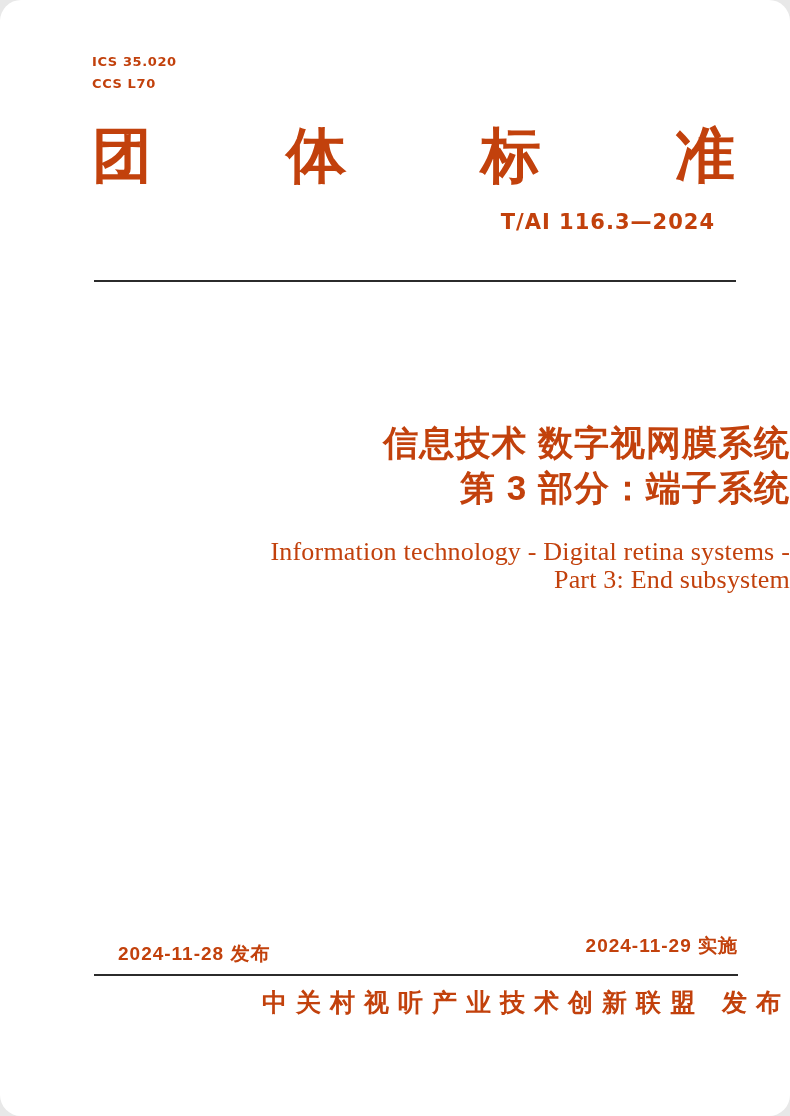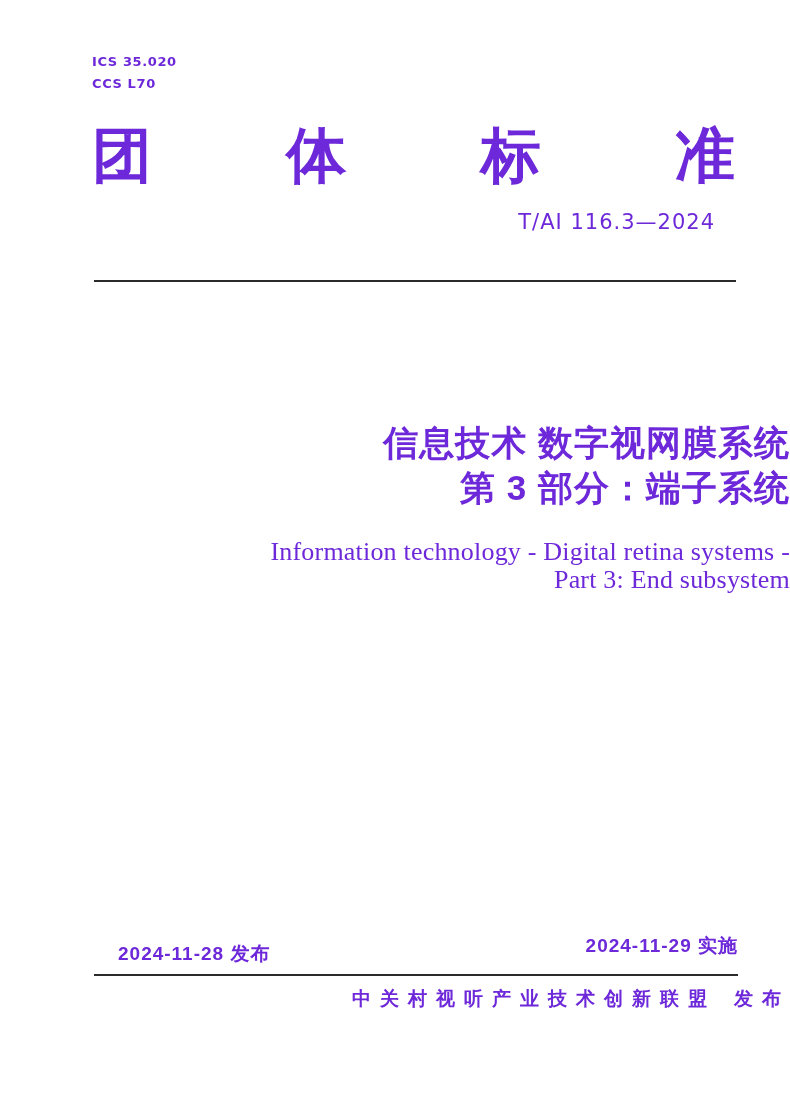--- a/index.html
+++ b/index.html
@@ -2,23 +2,24 @@
 <html><head>
 <meta charset="utf-8">
 <style>
   html, body { margin: 0; padding: 0; background: #e8e8e8; }
   .page {
     position: relative;
     width: 790px;
     height: 1116px;
     margin: 0 auto;
     background: #ffffff;
-    color: #6d28d9;
+    color: #c2410c;
     font-family: "Liberation Sans", sans-serif;
     overflow: hidden;
+    border-radius: 21px;
   }
 
   
   .codes {
     position: absolute;
     left: 92px;
     top: 51px;
     font-size: 13px;
     font-weight: 700;
     letter-spacing: 0.6px;
@@ -38,21 +39,21 @@
     line-height: 60px;
     font-weight: 600;
   }
 
   
   .std-no {
     position: absolute;
     top: 210px;
     right: 75px;
     font-size: 21px;
-    font-weight: 400;
+    font-weight: 700;
     letter-spacing: 1px;
     font-family: "DejaVu Sans", sans-serif;
   }
 
   .rule {
     position: absolute;
     height: 2px;
     background: #2b2b2b;
   }
   .rule-top { left: 94px; width: 642px; top: 280px; }
@@ -88,21 +89,21 @@
     font-size: 19px;
     font-weight: 600;
     letter-spacing: 1px;
     white-space: nowrap;
   }
   .date-issue { left: 118px; top: 941px; }
   .date-impl { right: 52px; top: 933px; }
 
   .publisher {
     top: 986px;
-    font-size: 19px;
+    font-size: 25px;
     font-weight: 700;
     letter-spacing: 9px;
     white-space: nowrap;
   }
   .publisher .suffix { margin-left: 18px; }
 </style>
 </head>
 <body>
 
 <div class="page">

